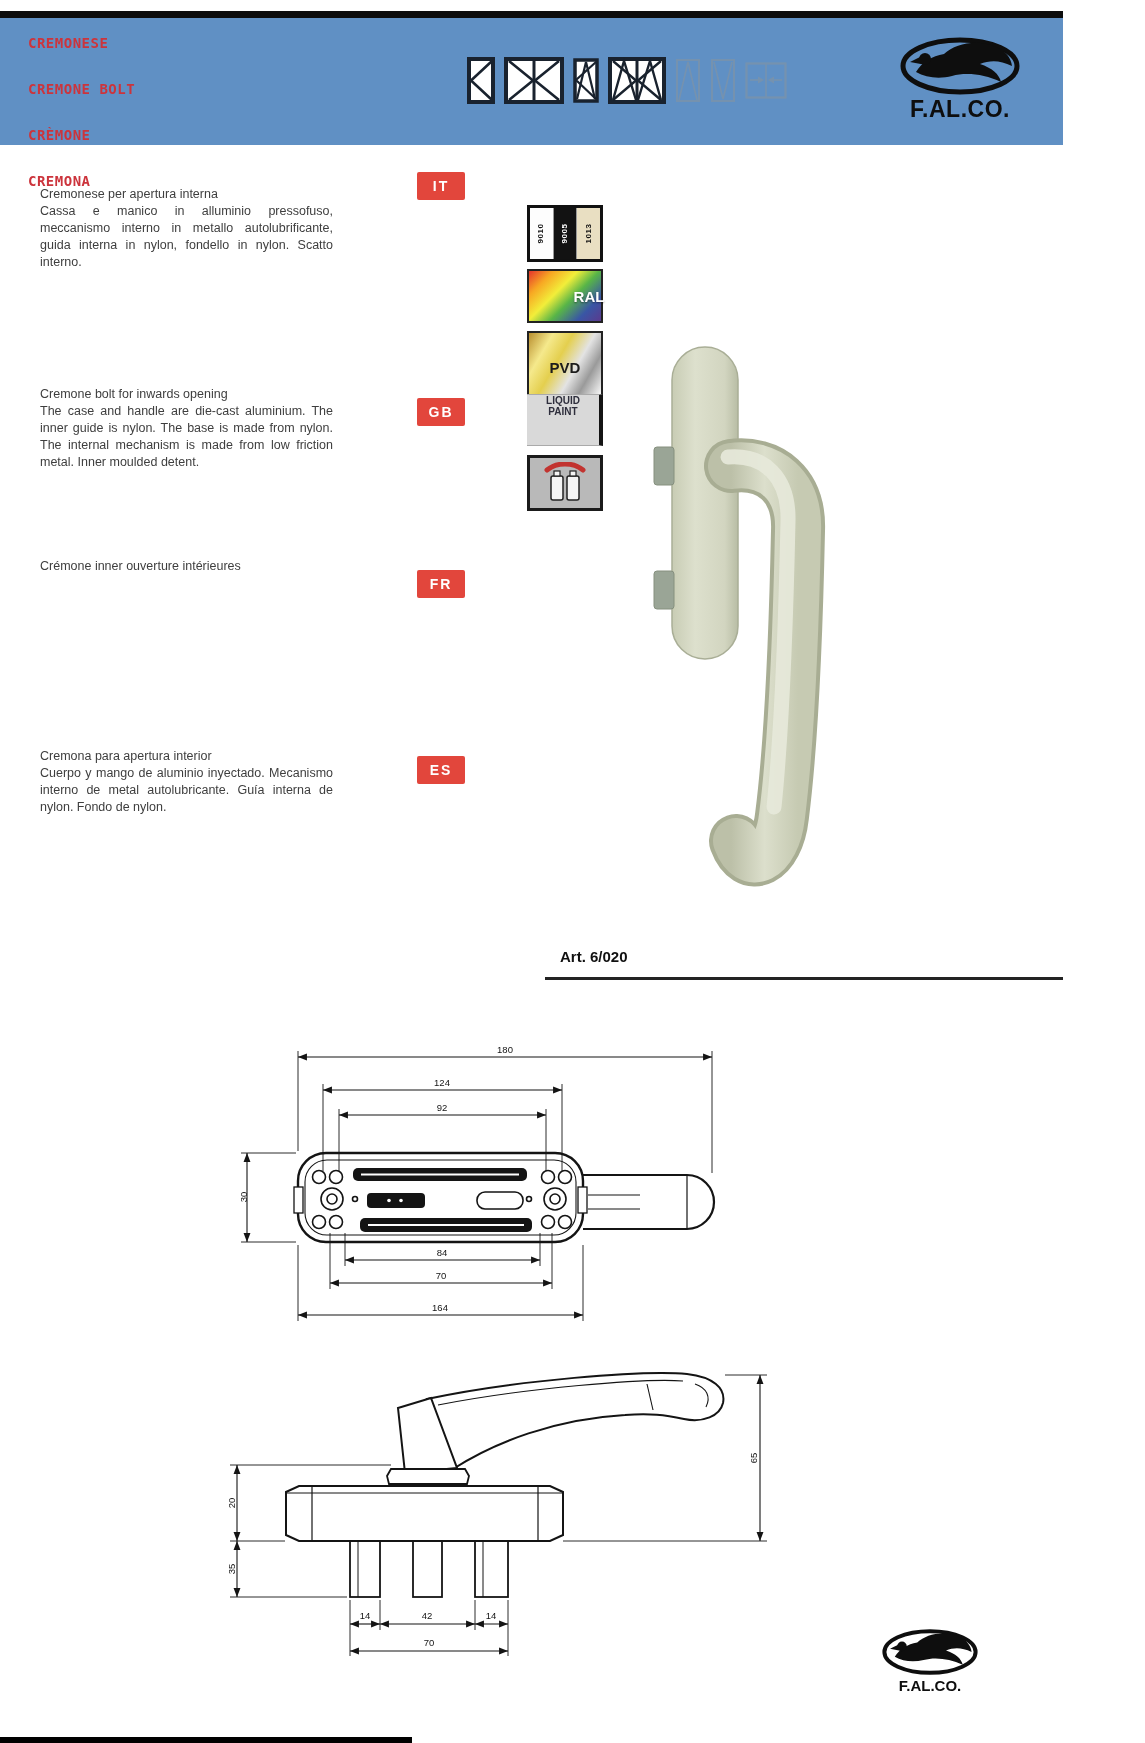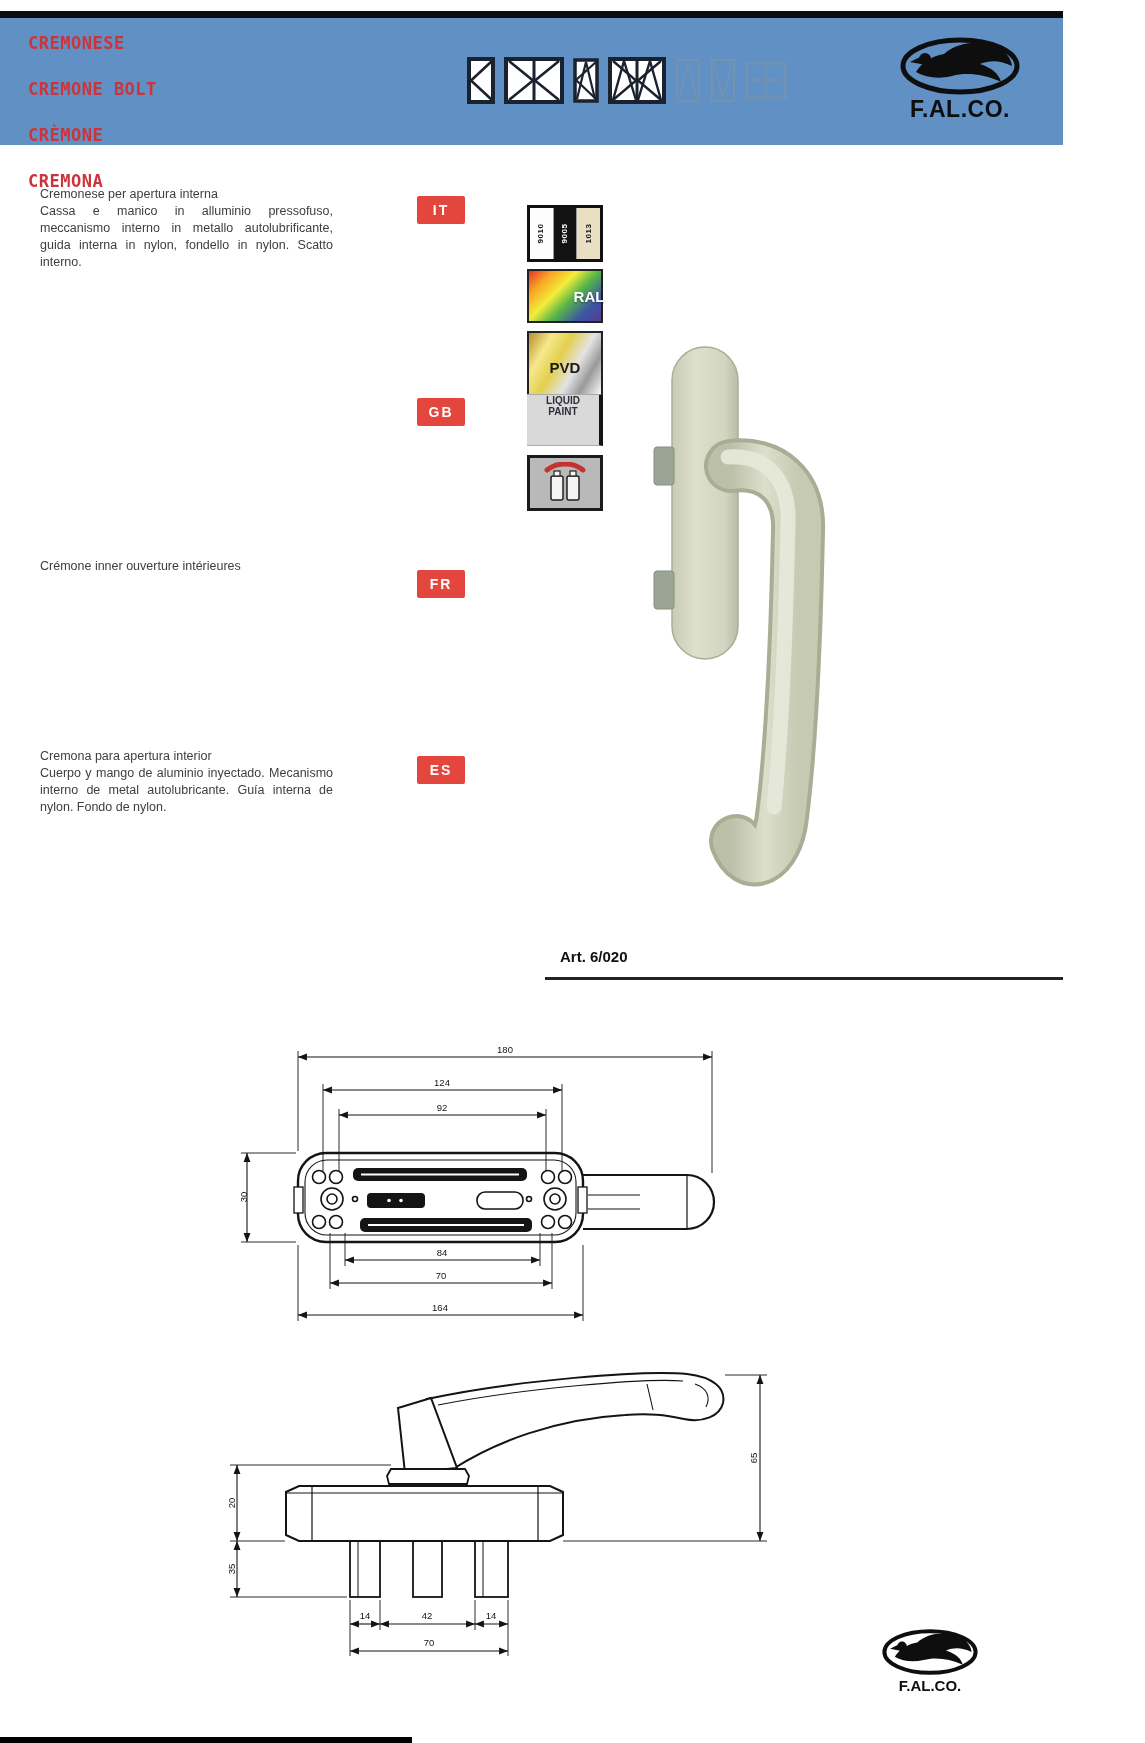--- a/index.html
+++ b/index.html
@@ -2,21 +2,21 @@
 <html><head>
 <meta charset="utf-8">
 <style>
   html,body{margin:0;padding:0;background:#fff;}
   #page{position:relative;width:1145px;height:1743px;background:#ffffff;overflow:hidden;
         font-family:"Liberation Sans",sans-serif;}
 
   .top-rule{position:absolute;left:0;top:11px;width:1063px;height:7px;background:#0d0d0d;}
   .header{position:absolute;left:0;top:18px;width:1063px;height:127px;background:#6090c4;}
   .titles{position:absolute;left:28px;top:14px;font-family:"DejaVu Sans Mono",monospace;
-          font-weight:bold;font-size:17px;line-height:23px;color:#cc343c;letter-spacing:.5px;white-space:pre;}
+          font-weight:bold;font-size:14px;line-height:23px;color:#cc343c;letter-spacing:.5px;white-space:pre;}
   .icon-row{position:absolute;left:467px;top:55px;height:50px;display:flex;align-items:center;gap:9px;}
   .hlogo{position:absolute;left:878px;top:36px;width:164px;text-align:center;}
   .hlogo .brandtxt{font-weight:bold;font-size:23px;color:#0e0e0e;letter-spacing:.5px;margin-top:-4px;}
 
   .text-block{position:absolute;left:40px;width:293px;font-size:12.5px;line-height:17px;
               color:#3e3e3e;text-align:justify;}
   .text-block .ttl{display:block;}
   .lang-badge{position:absolute;left:417px;width:48px;height:28px;background:#e2463c;color:#fff;
               font-weight:bold;font-size:14px;letter-spacing:2px;display:flex;align-items:center;
               justify-content:center;border-radius:2px;}
@@ -130,24 +130,28 @@
       </defs>
       <use href="#falcon"></use>
     </svg>
     <div class="brandtxt">F.AL.CO.</div>
   </div>
 
   <div class="text-block" style="top:186px">
     <span class="ttl">Cremonese per apertura interna</span>
     <span>Cassa e manico in alluminio pressofuso, meccanismo interno in metallo autolubrificante, guida interna in nylon, fondello in nylon. Scatto interno.</span>
   </div>
-  <div class="lang-badge" style="top:196px">
+  <div class="lang-badge" style="top:172px">
     <span>IT</span>
   </div>
 
+  <div class="text-block" style="top:386px">
+    <span class="ttl">Cremone bolt for inwards opening</span>
+    <span>The case and handle are die-cast aluminium. The inner guide is nylon. The base is made from nylon. The internal mechanism is made from low friction metal. Inner moulded detent.</span>
+  </div>
   <div class="lang-badge" style="top:398px">
     <span>GB</span>
   </div>
 
   <div class="text-block" style="top:558px">
     <span class="ttl">Crémone inner ouverture intérieures</span>
   </div>
   <div class="lang-badge" style="top:570px">
     <span>FR</span>
   </div>

